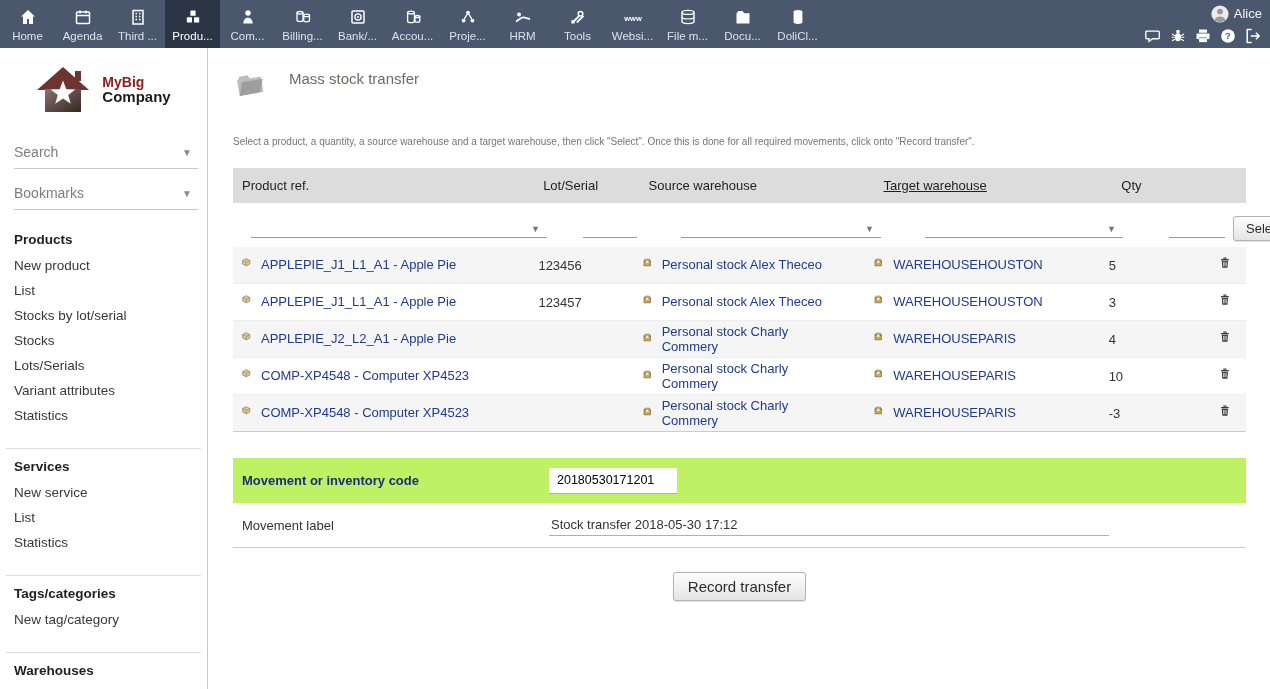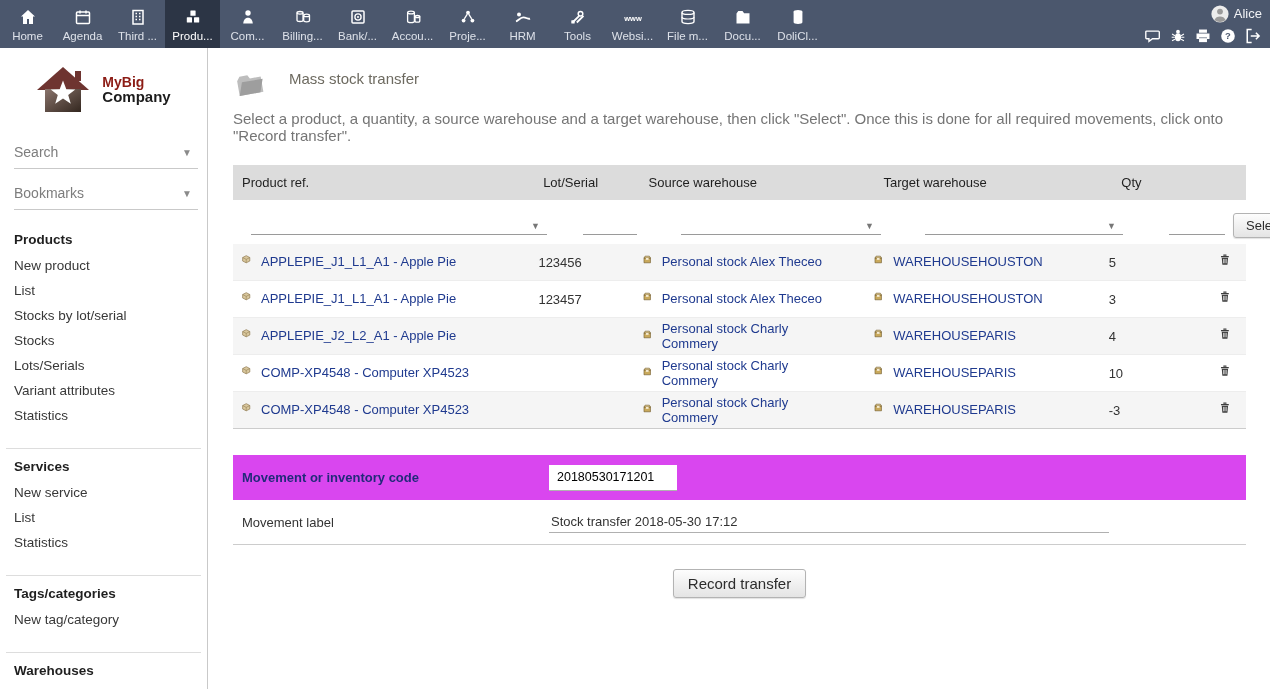--- a/index.html
+++ b/index.html
@@ -34,29 +34,29 @@
               color:#7d7d7d; font-size:14px; cursor:pointer; }
   .drop-row .caret { position:absolute; right:6px; top:7px; font-size:10px; color:#8a8a8a; }
   .side-section { padding:10px 0 20px; margin:0 6px; border-bottom:1px solid #ddd; }
   .side-section.last { border-bottom:none; }
   .side-title { font-weight:bold; font-size:13.5px; color:#1f1f1f; padding-left:8px; margin-bottom:6px; }
   .side-item { font-size:13.5px; color:#383838; line-height:25px; padding-left:8px; cursor:pointer; }
 
   
   .page-head { display:flex; align-items:flex-start; gap:22px; margin-top:22px; height:40px; }
   .page-title { font-size:15px; color:#6d6a60; }
-  .page-desc { font-size:15px; color:#757575; }
+  .page-desc { margin-top:26px; font-size:10px; color:#757575; }
 
   
   .mtable { margin-top:21px; width:1013px; font-size:13px; }
   .trow { display:flex; align-items:center;gap:36px; }
   .c-prod { width:320px; padding-left:9px; }
   .c-lot  { width:72px; }
   .c-src  { width:232px; padding-left:8px; }
-  .c-tgt  { width:233px; padding-left:8px; }
+  .c-tgt  { width:233px; padding-left:8px;text-decoration:underline; }
   .c-qty  { width:100px; padding-left:10px; }
   .c-act  { flex:1; text-align:right; padding-right:12px; overflow:visible; }
   .thead { height:35px; background:#dcdcdc; color:#1f1f1f; }
   .tfilter { height:44px; align-items:flex-end; padding-bottom:9px; background:#fff; }
   .sel-box { position:relative; height:20px; border-bottom:1px solid #9a9a9a; cursor:pointer; }
   .sel-box .caret { position:absolute; right:7px; bottom:3px; font-size:9px; color:#777; }
   .w-prod { width:296px; margin-left:9px; }
   .w-src  { width:200px; }
   .w-tgt  { width:198px; }
   .inp-line { height:20px; width:54px; border:none; border-bottom:1px solid #9a9a9a; font-size:12.5px;
@@ -68,21 +68,21 @@
   .btn-select { margin-left:-28px; margin-bottom:-3px; }
   .drow { height:37px; border-bottom:1px solid #ededed; }
   .drow:nth-child(odd) { background:#f5f5f5; }
   .drow:last-child { border-bottom:1px solid #ccc; }
   .plink { color:#1f3a8f; text-decoration:none; display:inline-flex; align-items:center; gap:6px; cursor:pointer; }
   .del { cursor:pointer; display:inline-flex; }
 
   
   .fsec { margin-top:26px; width:1013px; font-size:13px; }
   .frow { display:flex; align-items:center; height:45px; }
-  .frow.gray { background:#d946ef; }
+  .frow.gray { background:#bef264; }
   .frow.white { border-bottom:1px solid #ccc; }
   .f-label { width:316px; padding-left:9px; }
   .f-label.accent { font-weight:bold; color:#222a7a; }
   .inp-code { width:128px; height:26px; background:#fff; border:none; border-bottom:1px solid #b0b0b0;
               padding:0 8px; font-size:12.5px; font-family:"Liberation Sans", sans-serif; outline:none; }
   .inp-label { width:560px; height:22px; background:transparent; border:none; border-bottom:1px solid #b0b0b0;
                padding:0 2px; font-size:13px; font-family:"Liberation Sans", sans-serif; outline:none; color:#333; }
   .btn-row { width:1013px; display:flex; justify-content:center; margin-top:24px; }
   .btn-record { padding:5px 14px; font-size:15px; }
 </style>

